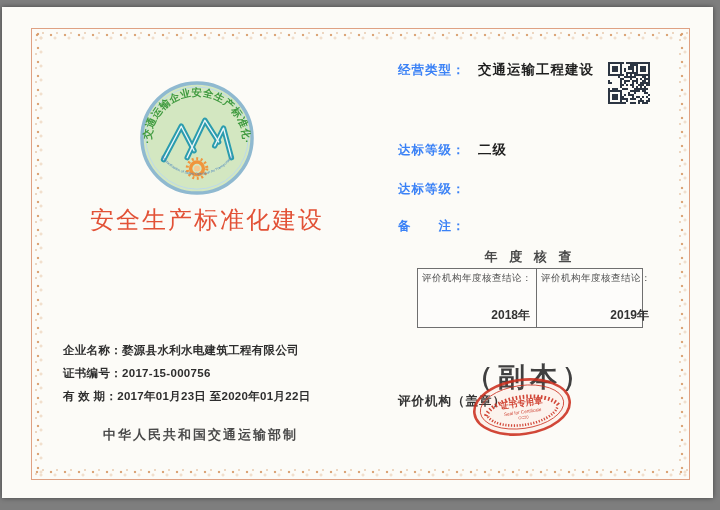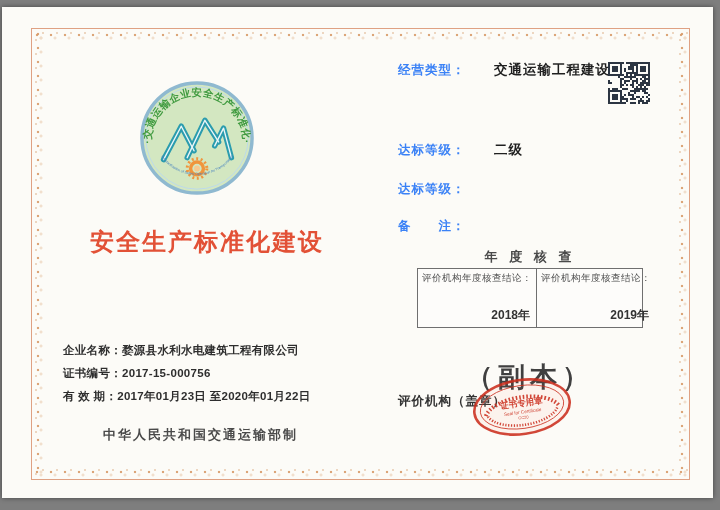--- a/index.html
+++ b/index.html
@@ -32,30 +32,30 @@
     background-image:
       radial-gradient(circle at 5px 4px,#d99c6b 1.3px,rgba(0,0,0,0) 1.6px),
       radial-gradient(circle at 3px 10px,#ecd2bb 1.1px,rgba(0,0,0,0) 1.4px),
       radial-gradient(circle at 8px 8px,#f0ddc9 1.4px,rgba(0,0,0,0) 1.7px);
     background-size:11px 14px;
   }
   .orn.t{top:1px;} .orn.b{bottom:1px;} .orn.l{left:1px;} .orn.r{right:1px;}
 
   .title-block{left:66px;top:194px;width:278px;text-align:center;color:#e25136;}
   .title-l1{font-size:26px;font-weight:bold;letter-spacing:3px;}
-  .title-l2{font-size:24px;font-weight:bold;letter-spacing:2px;margin-top:25px;}
+  .title-l2{font-size:24px;font-weight:normal;letter-spacing:2px;margin-top:3px;}
   .title-l3{font-size:31px;font-weight:bold;letter-spacing:9px;margin-top:9px;}
 
   .info-block{left:61px;top:336px;width:300px;color:#2e2e2e;}
   .info-line{font-size:11.5px;font-weight:600;margin-bottom:8px;letter-spacing:.3px;white-space:nowrap;}
   .ministry{left:101px;top:419px;font-size:13px;color:#4a4a4a;letter-spacing:2px;font-weight:600;}
 
   .field-row{left:396px;white-space:nowrap;}
   .field-label{font-size:12.5px;color:#3b82f6;letter-spacing:1px;font-weight:600;}
-  .field-value{font-size:13.5px;color:#1f1f1f;font-weight:bold;margin-left:24px;letter-spacing:1px;}
+  .field-value{font-size:13.5px;color:#1f1f1f;font-weight:bold;margin-left:8px;letter-spacing:1px;}
 
   .annual-heading{left:415px;top:241px;width:226px;text-align:center;
     font-size:13px;color:#4a4a4a;letter-spacing:4px;font-weight:600;}
   .check-table{left:415px;top:261px;width:226px;height:60px;display:flex;
     border:1px solid #6f6f6f;box-sizing:border-box;background:rgba(255,255,255,.4);}
   .check-cell{flex:1;position:relative;padding:3px 4px;box-sizing:border-box;}
   .check-cell + .check-cell{border-left:1px solid #6f6f6f;}
   .check-label{font-size:9.5px;color:#4e4e4e;letter-spacing:.5px;white-space:nowrap;}
   .check-year{position:absolute;right:6px;bottom:3px;font-size:12px;color:#333;font-weight:600;}
 

